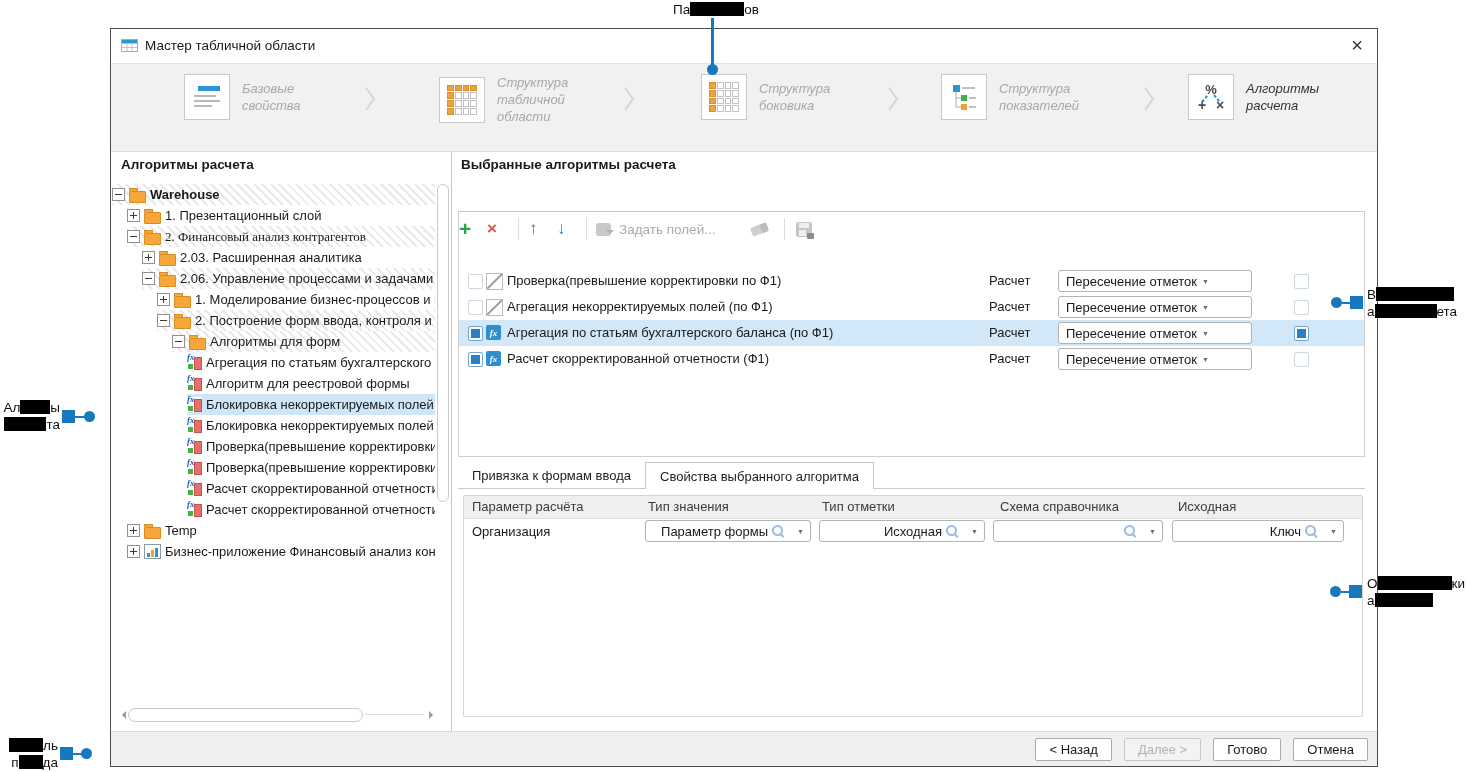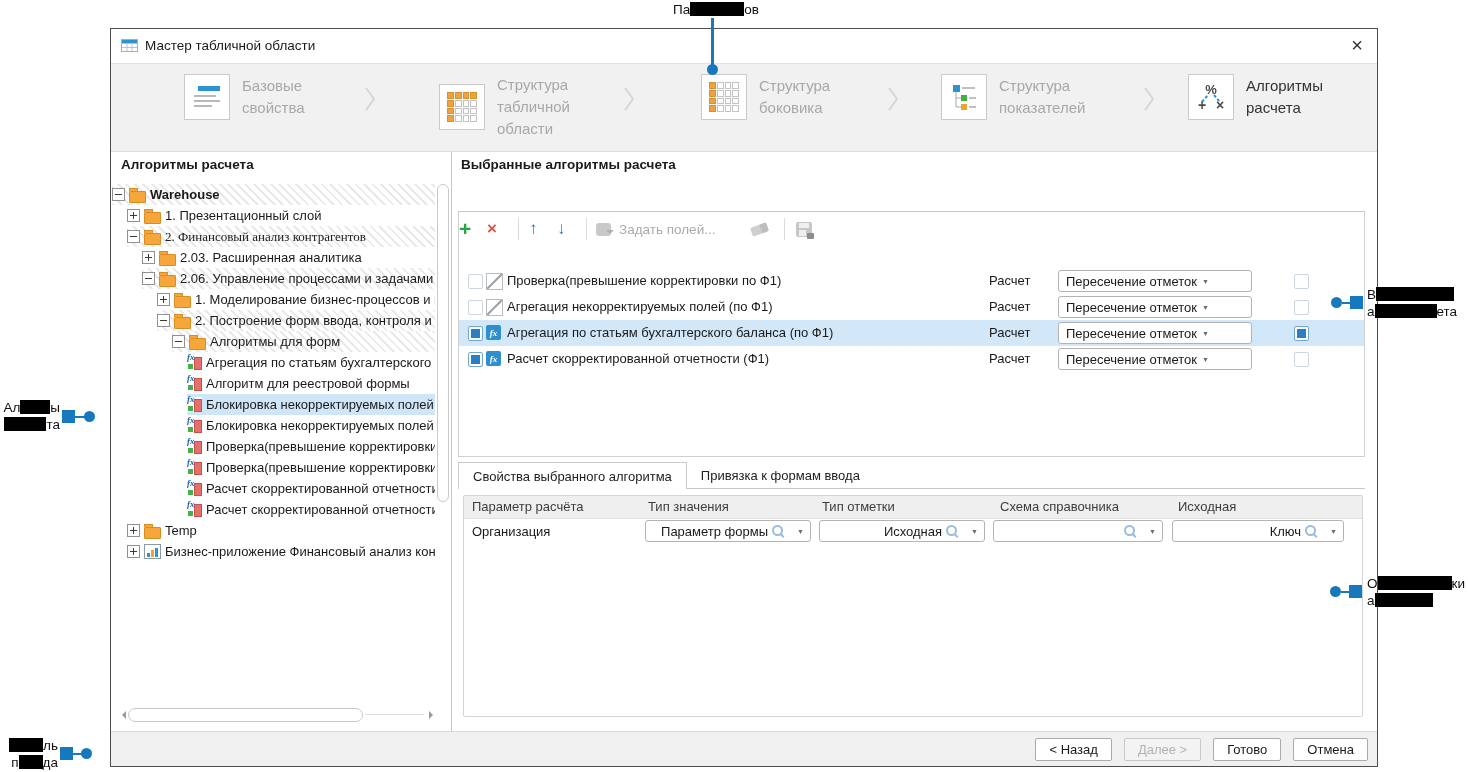--- a/index.html
+++ b/index.html
@@ -8,21 +8,21 @@
   
   .dialog{position:absolute;left:80px;top:28px;width:1266px;height:737px;border:1px solid #4d4d4d;background:#fff;margin-left:30px;}
   .titlebar{position:absolute;left:0;top:0;right:0;height:34px;background:#fff;border-bottom:1px solid #e3e3e3;}
   .title-icon{position:absolute;left:10px;top:8px;}
   .title-text{position:absolute;left:34px;top:9px;font-size:13.5px;}
   .close{position:absolute;right:14px;top:5px;font-size:20px;color:#333;line-height:22px;}
   
   .steps{position:absolute;left:0;top:35px;right:0;height:87px;background:#f1f1f1;border-bottom:1px solid #dcdcdc;}
   .step{position:absolute;top:10px;display:flex;align-items:center;gap:12px;}
   .step-box{width:44px;height:44px;background:#fff;border:1px solid #c9c9c9;display:flex;align-items:center;justify-content:center;flex:0 0 auto;}
-  .step-label{white-space:pre-line;font-size:15px;line-height:22px;color:#a8a8a8;}
+  .step-label{white-space:pre-line;font-size:13px;line-height:17px;color:#a8a8a8;font-style:italic;}
   .step.active .step-label{color:#333;}
   .chev{position:absolute;top:22px;}
   .grid-icon{width:30px;height:30px;display:grid;grid-template-columns:repeat(4,1fr);grid-template-rows:repeat(4,1fr);gap:1px;}
   .grid-icon i{border:1px solid #c2c2c2;background:#fff;}
   .grid-icon i.on{background:#efa23f;border-color:#d8902c;}
   
   .left-panel{position:absolute;left:0;top:123px;width:340px;bottom:35px;border-right:1px solid #c6c6c6;background:#fff;overflow:hidden;}
   .panel-title{position:absolute;left:10px;top:5px;font-weight:bold;font-size:13.5px;}
   .tree-row{position:absolute;height:21px;display:flex;align-items:center;gap:4px;white-space:nowrap;overflow:hidden;}
   .tree-row.bold{font-weight:bold;}
@@ -441,22 +441,22 @@
             <span class="cellt" style="left: 530px;">Расчет</span>
             <div class="combo" style="left: 599px; width: 178px;">
               <span class="ct">Пересечение отметок</span>
               <span class="arr">▼</span>
             </div>
             <span class="cb" style="left: 835px; top: 6px;"></span>
           </div>
         </div>
 
       <div class="tabs-row" id="bottom-tabs">
+          <span class="tab">Привязка к формам ввода</span>
           <span class="tab active">Свойства выбранного алгоритма</span>
-          <span class="tab">Привязка к формам ввода</span>
         </div>
       <div class="ul2"></div>
 
       <div class="params-box">
         <div class="params-head" id="params-head">
             <span class="hcell" style="left: 8px;">Параметр расчёта</span>
             <span class="hcell" style="left: 184px;">Тип значения</span>
             <span class="hcell" style="left: 358px;">Тип отметки</span>
             <span class="hcell" style="left: 536px;">Схема справочника</span>
             <span class="hcell" style="left: 714px;">Исходная</span>

